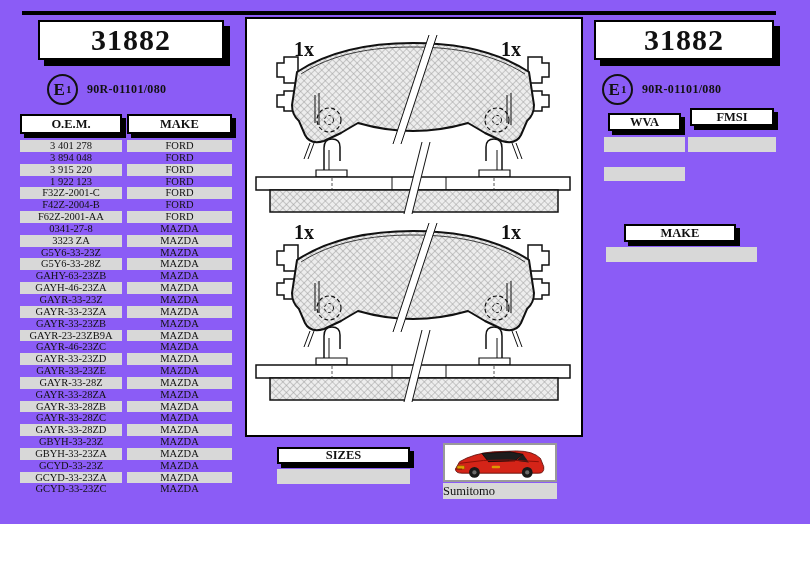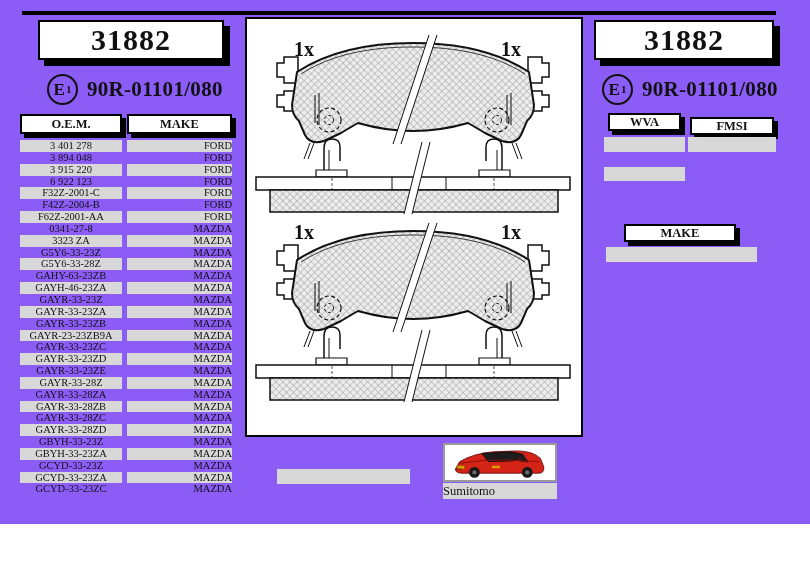--- a/index.html
+++ b/index.html
@@ -13,32 +13,32 @@
     display:flex;align-items:center;justify-content:center;
     font-size:30px;font-weight:bold;letter-spacing:1px;box-sizing:border-box;
   }
   .emark{position:absolute;display:flex;align-items:center;gap:9px;}
   .emark .circle{
     width:31px;height:31px;border:2.5px solid #111;border-radius:50%;
     display:flex;align-items:center;justify-content:center;box-sizing:border-box;
     font-weight:bold;font-size:17px;line-height:1;
   }
   .emark .circle sub{font-size:11px;font-weight:bold;margin-left:1px;}
-  .emark .appnum{font-size:21px;font-weight:bold;letter-spacing:0.3px;}
+  .emark .appnum{font-size:12px;font-weight:bold;letter-spacing:0.3px;}
   .hdr-box{
     position:absolute;background:#fff;border:2px solid #000;box-shadow:4px 4px 0 #000;
     display:flex;align-items:center;justify-content:center;
     font-weight:bold;font-size:12.5px;box-sizing:border-box;
   }
   
   #oem-table{position:absolute;left:20px;top:140px;width:212px;}
   #oem-table .row{display:flex;height:11.85px;line-height:11.85px;font-size:10.5px;}
   #oem-table .cell{display:block;text-align:center;white-space:nowrap;overflow:hidden;}
   #oem-table .cell.oem{width:102px;margin-right:5px;}
-  #oem-table .cell.make{width:105px;text-align:right;}
+  #oem-table .cell.make{width:105px;}
   #oem-table .row.stripe .cell{background:var(--stripe);}
   
   .vlist{position:absolute;}
   .vlist .li{text-align:center;white-space:nowrap;}
   .vlist .li.stripe{background:var(--stripe);}
   #wva-list,#fmsi-list,#makes-list{font-size:13px;}
   #wva-list .li,#fmsi-list .li,#makes-list .li{height:14.8px;line-height:14.8px;}
   #sizes-list{font-size:12.5px;}
   #sizes-list .li{height:14.5px;line-height:14.5px;}
   
@@ -88,21 +88,21 @@
     </div>
       <div class="row">
       <span class="cell oem">3 894 048</span>
       <span class="cell make">FORD</span>
     </div>
       <div class="row stripe">
       <span class="cell oem">3 915 220</span>
       <span class="cell make">FORD</span>
     </div>
       <div class="row">
-      <span class="cell oem">6 922 123</span>
+      <span class="cell oem">1 922 123</span>
       <span class="cell make">FORD</span>
     </div>
       <div class="row stripe">
       <span class="cell oem">F32Z-2001-C</span>
       <span class="cell make">FORD</span>
     </div>
       <div class="row">
       <span class="cell oem">F42Z-2004-B</span>
       <span class="cell make">FORD</span>
     </div>
@@ -144,21 +144,21 @@
     </div>
       <div class="row">
       <span class="cell oem">GAYR-33-23ZB</span>
       <span class="cell make">MAZDA</span>
     </div>
       <div class="row stripe">
       <span class="cell oem">GAYR-23-23ZB9A</span>
       <span class="cell make">MAZDA</span>
     </div>
       <div class="row">
-      <span class="cell oem">GAYR-33-23ZC</span>
+      <span class="cell oem">GAYR-46-23ZC</span>
       <span class="cell make">MAZDA</span>
     </div>
       <div class="row stripe">
       <span class="cell oem">GAYR-33-23ZD</span>
       <span class="cell make">MAZDA</span>
     </div>
       <div class="row">
       <span class="cell oem">GAYR-33-23ZE</span>
       <span class="cell make">MAZDA</span>
     </div>
@@ -252,20 +252,21 @@
       </defs>
       <use href="#padunit" x="-3" y="8"></use>
       <use href="#padunit" x="-3" y="196"></use>
     </svg>
   </div>
   <span class="qty" style="left:294px;top:38px;">1x</span>
   <span class="qty" style="left:501px;top:38px;">1x</span>
   <span class="qty" style="left:294px;top:221px;">1x</span>
   <span class="qty" style="left:501px;top:221px;">1x</span>
 
+  <div class="hdr-box" style="left:277px;top:447px;width:133px;height:17px;">SIZES</div>
   <div class="vlist" id="sizes-list" style="left:277px;top:469px;width:133px;">
       <div class="li stripe"></div>
       <div class="li"></div>
     </div>
 
   <div id="vehicle-box">
     <svg width="104" height="33" viewBox="0 0 120 40">
       <path d="M6 28 L11 19 Q28 9 52 7 L80 6 Q100 6 109 15 L113 25 Q114 33 107 33 L14 33 Q6 33 6 28 Z" style="fill:var(--car_body)" stroke="#5a0a06" stroke-width="1"></path>
       <path d="M38 9 L72 7 L88 10 L78 18 L46 19 Z" style="fill:var(--car_glass)" stroke="#000" stroke-width="0.8"></path>
       <path d="M88 10 L95 20 L80 18 Z" style="fill:var(--car_glass)"></path>
@@ -287,21 +288,21 @@
 
   <div class="emark" style="left:602px;top:74px;">
     <span class="circle">
       <span>E</span>
         <sub>1</sub>
     </span>
     <span class="appnum">90R-01101/080</span>
   </div>
 
   <div class="hdr-box" style="left:608px;top:113px;width:73px;height:18px;">WVA</div>
-  <div class="hdr-box" style="left:690px;top:117px;width:84px;height:18px;">FMSI</div>
+  <div class="hdr-box" style="left:690px;top:108px;width:84px;height:18px;">FMSI</div>
 
   <div class="vlist" id="wva-list" style="left:604px;top:137px;width:81px;">
       <div class="li stripe"></div>
       <div class="li"></div>
       <div class="li stripe"></div>
       <div class="li"></div>
     </div>
   <div class="vlist" id="fmsi-list" style="left:688px;top:137px;width:88px;">
       <div class="li stripe"></div>
     </div>

